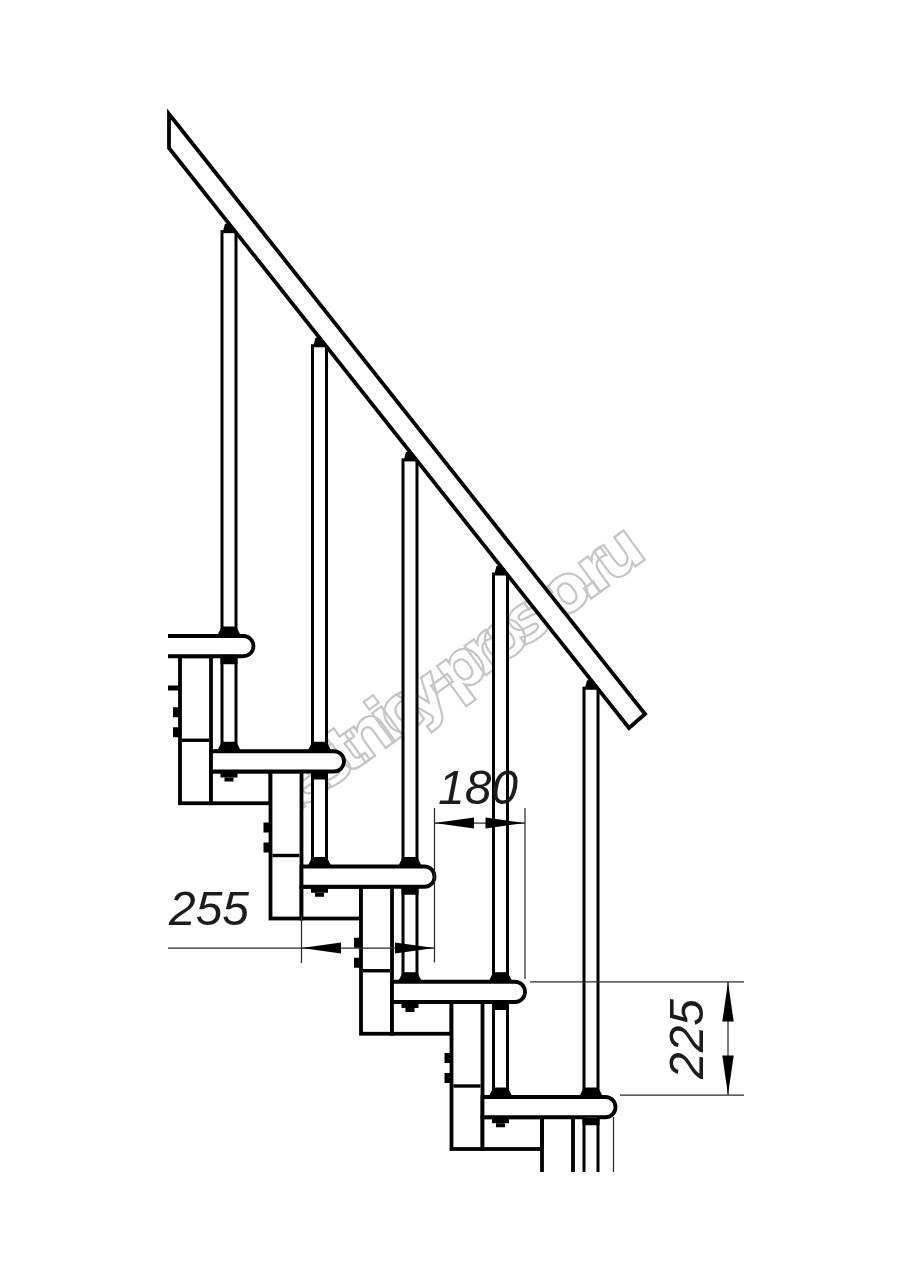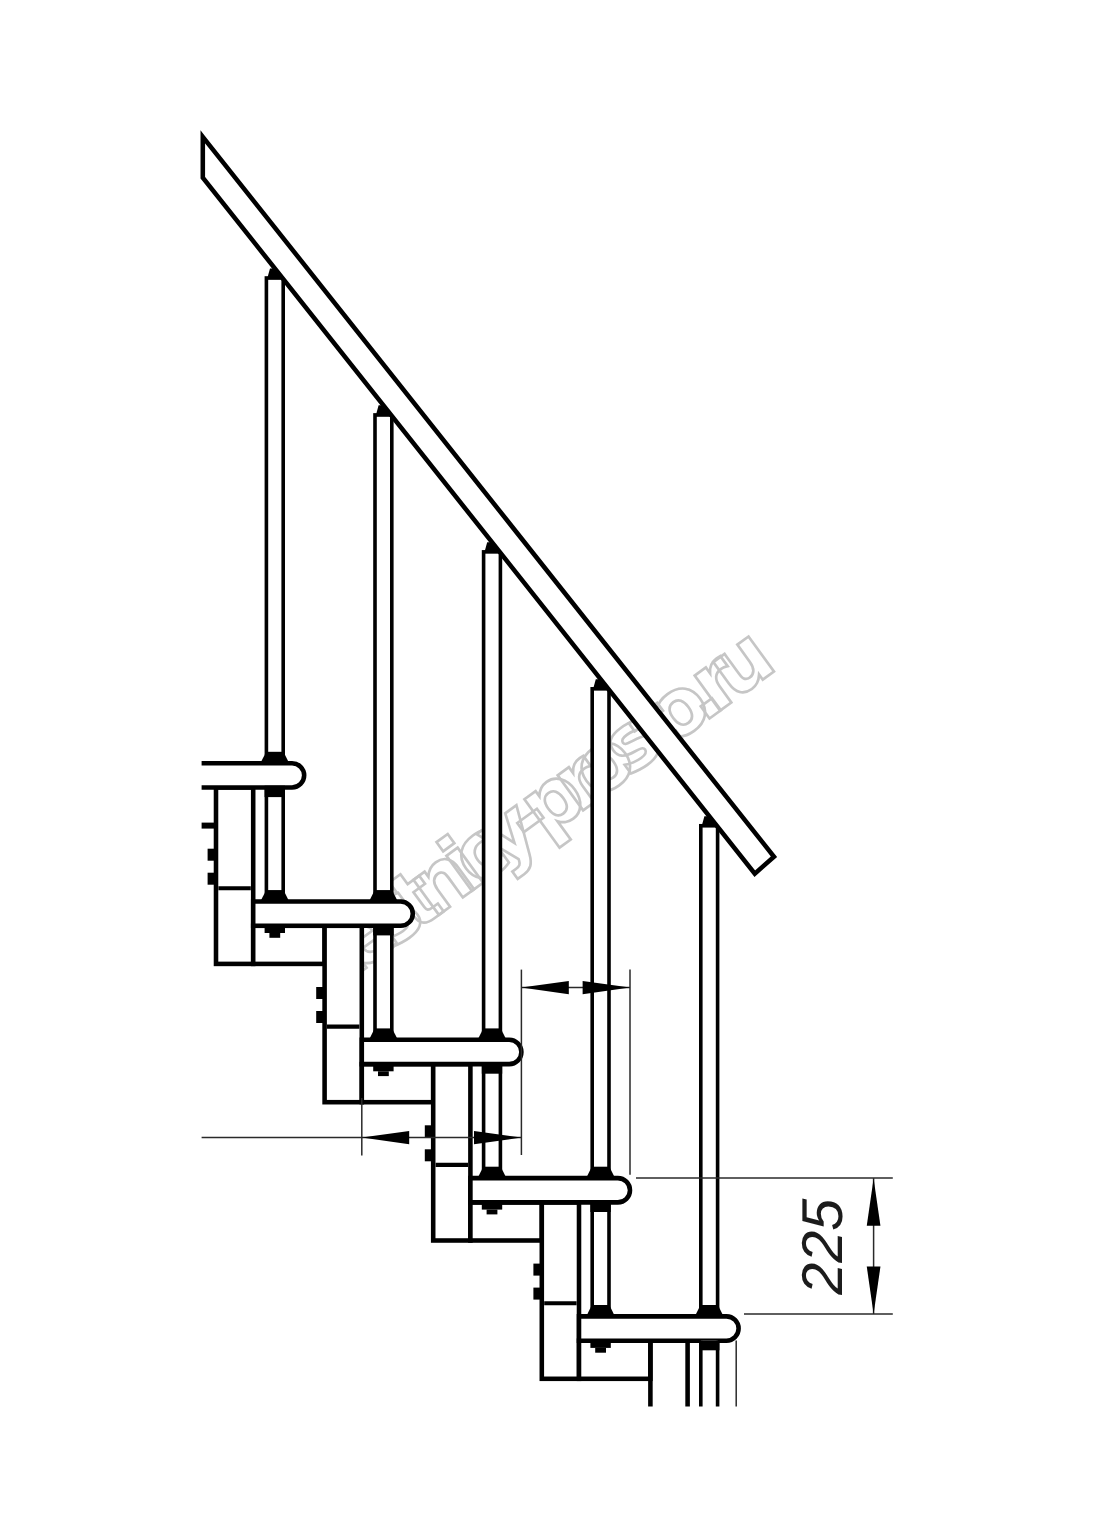--- a/index.html
+++ b/index.html
@@ -99,14 +99,16 @@
         <polygon points="434.5,948 395,942.5 395,953.5" fill="#000" stroke="none"></polygon>
         <line x1="530" y1="981.75" x2="744" y2="981.75" stroke="#2a2a2a" stroke-width="1.25"></line>
         <line x1="620" y1="1095" x2="744" y2="1095" stroke="#2a2a2a" stroke-width="1.25"></line>
         <line x1="728" y1="981.75" x2="728" y2="1095" stroke="#2a2a2a" stroke-width="1.25"></line>
         <polygon points="728,982 722.3,1021.5 733.7,1021.5" fill="#000" stroke="none"></polygon>
         <polygon points="728,1095 722.3,1055.5 733.7,1055.5" fill="#000" stroke="none"></polygon>
         <line x1="613.5" y1="1117" x2="613.5" y2="1172" stroke="#2a2a2a" stroke-width="1.25"></line>
       </svg>
     </div>
 
+  <div class="dim-label" id="dim-255" style="left:139px;top:882px;width:140px;">255</div>
+  <div class="dim-label" id="dim-180" style="left:408px;top:761px;width:140px;">180</div>
   <div class="dim-label" id="dim-225" style="left:617px;top:1012px;width:140px;height:54px;">225</div>
 </div>
 
 </body></html>

